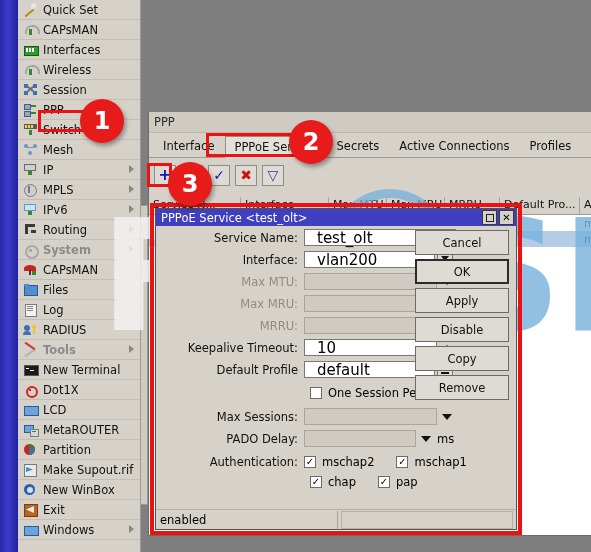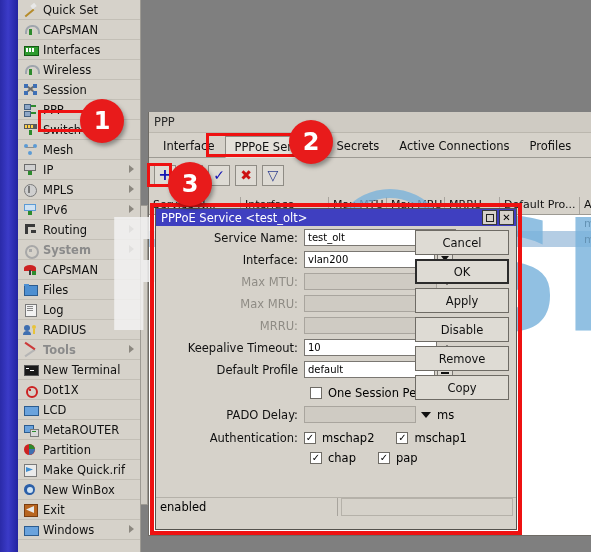--- a/index.html
+++ b/index.html
@@ -124,21 +124,21 @@
     display:flex;align-items:center;justify-content:center;color:#000;font-size:10px;line-height:1;
   }
   .tbtn.sq::after{content:"";width:6px;height:6px;border:1px solid #222;display:block;}
 
   #dlg-body{position:relative;height:281px;}
   .frow{display:flex;align-items:center;height:21px;margin-top:1px;}
   .flabel{width:148px;text-align:right;padding-right:6px;font-size:11.5px;color:#111;box-sizing:border-box;}
   .flabel.dim{color:#8f8c85;}
   .fin{
     height:17px;background:#fff;border:1px solid #7a7772;box-sizing:border-box;
-    display:flex;align-items:center;padding-left:3px;font-size:10px;color:#000;
+    display:flex;align-items:center;padding-left:12px;font-size:15px;color:#000;
   }
   .fin.dis{background:#cfcbc3;border-color:#a9a59e;}
   .w-full{width:152px;}
   .w-dd{width:131px;}
   .w-mid{width:133px;}
   .ddbtn{
     width:16px;height:17px;margin-left:2px;background:#dedbd4;border:1px solid #7a7772;
     display:flex;align-items:center;justify-content:center;box-sizing:border-box;
   }
   .ddbtn .car{width:0;height:0;border-left:4px solid transparent;border-right:4px solid transparent;border-top:5px solid #111;}
@@ -159,21 +159,21 @@
   #dlg-buttons{position:absolute;right:7px;top:3px;width:94px;}
   .dbtn{
     height:25px;margin-bottom:4px;background:#dedbd4;border:1px solid #6e6b65;
     display:flex;align-items:center;justify-content:center;font-size:11.5px;color:#111;
     box-sizing:border-box;
   }
   .dbtn.primary{border:2px solid #2b2b2b;}
 
   
   #dlg-status{
-    position:absolute;left:0;bottom:0;width:100%;height:32px;display:flex;align-items:flex-start;
+    position:absolute;left:0;bottom:0;width:100%;height:20px;display:flex;align-items:center;
     background:#d6d2ca;border-top:1px solid #b5b1a9;box-sizing:border-box;
   }
   #dlg-status .s1{
     width:182px;height:18px;display:flex;align-items:center;padding-left:4px;
     border-right:1px solid #a8a49d;font-size:11.5px;box-sizing:border-box;
   }
   #dlg-status .s2{flex:1;height:18px;border:1px solid #b5b1a9;margin:0 3px;box-sizing:border-box;}
 
   
   .anno-rect{position:absolute;border:3px solid #ee1111;box-sizing:border-box;}
@@ -435,21 +435,21 @@
       </span>
       <span class="mi-label">Partition</span>
     </div>
     <div class="menu-item">
       <span class="mi-ico">
         <span class="ic">
           <i style="left: 1px; top: 1px; width: 11px; height: 11px; background: rgb(234, 234, 234); border: 1px solid rgb(122, 122, 122);"></i>
           <i style="left: 3px; top: 4px; width: 7px; height: 5px; background: rgb(63, 143, 209); clip-path: polygon(0px 0px, 100% 50%, 0px 100%);"></i>
         </span>
       </span>
-      <span class="mi-label">Make Quick.rif</span>
+      <span class="mi-label">Make Supout.rif</span>
     </div>
     <div class="menu-item">
       <span class="mi-ico">
         <span class="ic">
           <i style="left: 1px; top: 1px; width: 11px; height: 11px; border-radius: 50%; background: rgb(43, 95, 168);"></i>
           <i style="left: 4px; top: 4px; width: 6px; height: 6px; border-radius: 50%; background: rgb(207, 226, 243);"></i>
         </span>
       </span>
       <span class="mi-label">New WinBox</span>
     </div>
@@ -601,20 +601,25 @@
             <span class="bar"></span>
         </span>
       </div>
     </div>
 
     <div class="cbrow" style="padding-left:154px;margin-top:3px;">
       <span class="cb"></span>
       <span class="cbtxt">One Session Per Host</span>
     </div>
 
+    <div class="frow" style="margin-top:3px;">
+      <div class="flabel">Max Sessions:</div>
+      <div class="fin dis w-mid"></div>
+      <span class="spin dn"></span>
+    </div>
 
     <div class="frow">
       <div class="flabel">PADO Delay:</div>
       <div class="fin dis" style="width:112px;"></div>
       <span class="spin dn"></span>
       <span class="unit">ms</span>
     </div>
 
     <div class="cbrow" style="margin-top:3px;">
       <div class="flabel">Authentication:</div>
@@ -629,22 +634,22 @@
       <span class="cbtxt">chap</span>
       <span class="cb" style="margin-left:22px;">✓</span>
       <span class="cbtxt">pap</span>
     </div>
 
     <div id="dlg-buttons">
         <div class="dbtn">Cancel</div>
         <div class="dbtn primary">OK</div>
         <div class="dbtn">Apply</div>
         <div class="dbtn">Disable</div>
+        <div class="dbtn">Copy</div>
         <div class="dbtn">Remove</div>
-        <div class="dbtn">Copy</div>
       </div>
   </div>
 
   <div id="dlg-status">
     <div class="s1">enabled</div>
     <div class="s2"></div>
   </div>
 </div>
 
 <div class="anno-rect" style="left:38px;top:110px;width:70px;height:22px;"></div>

